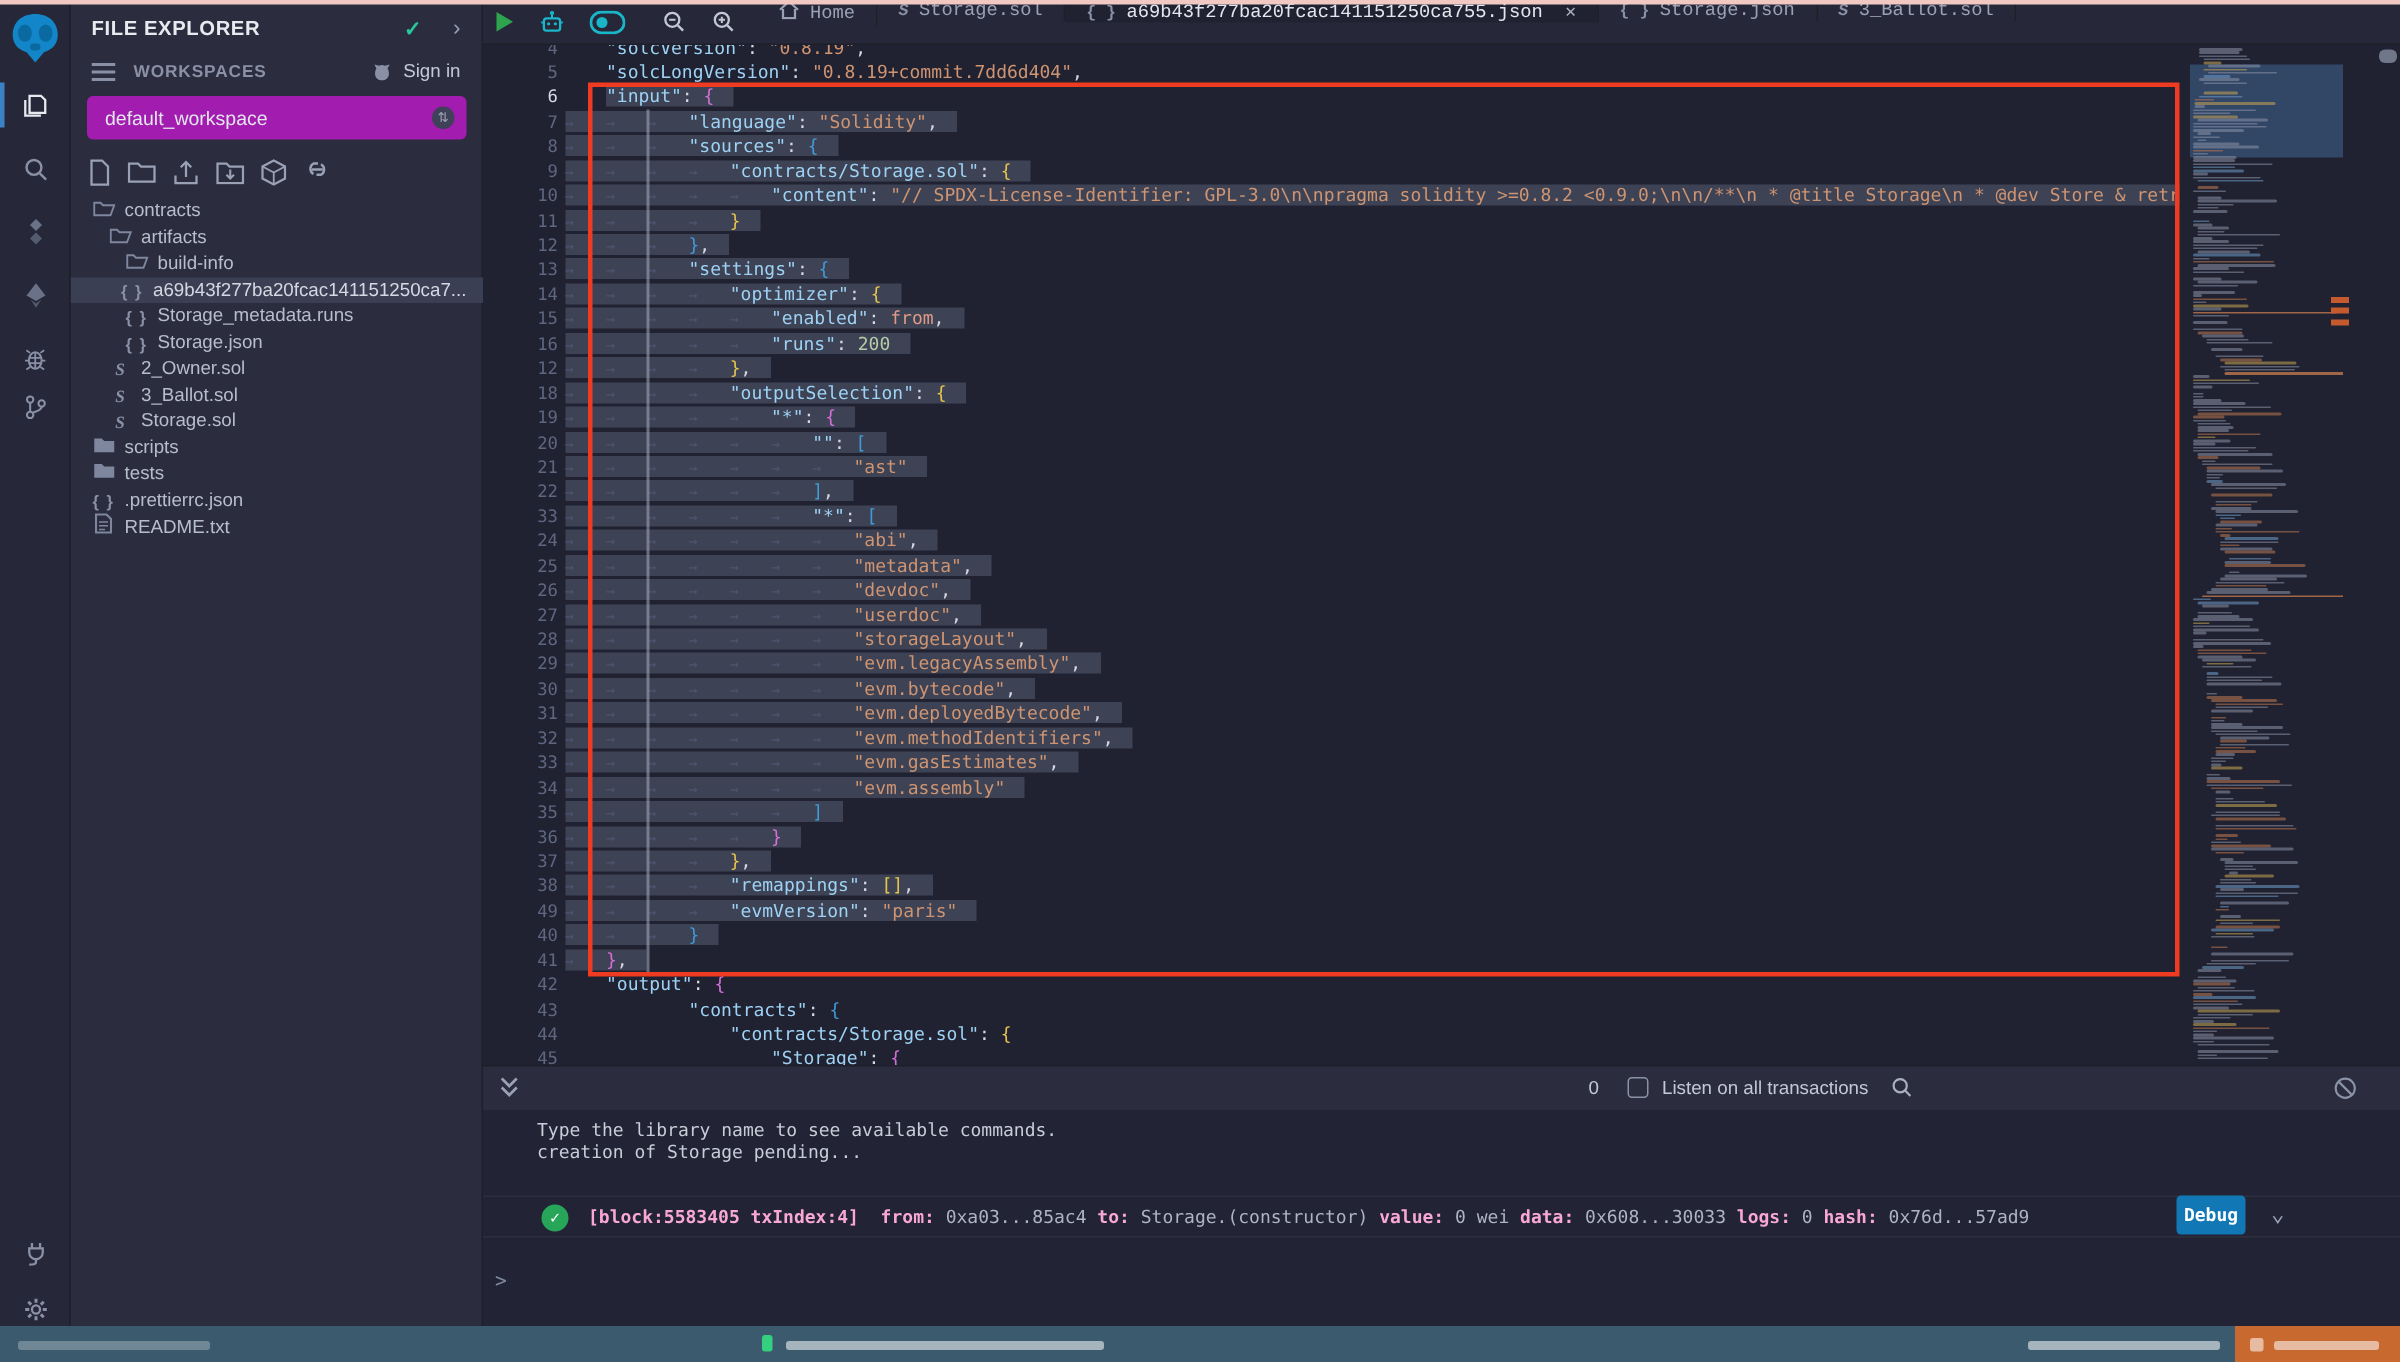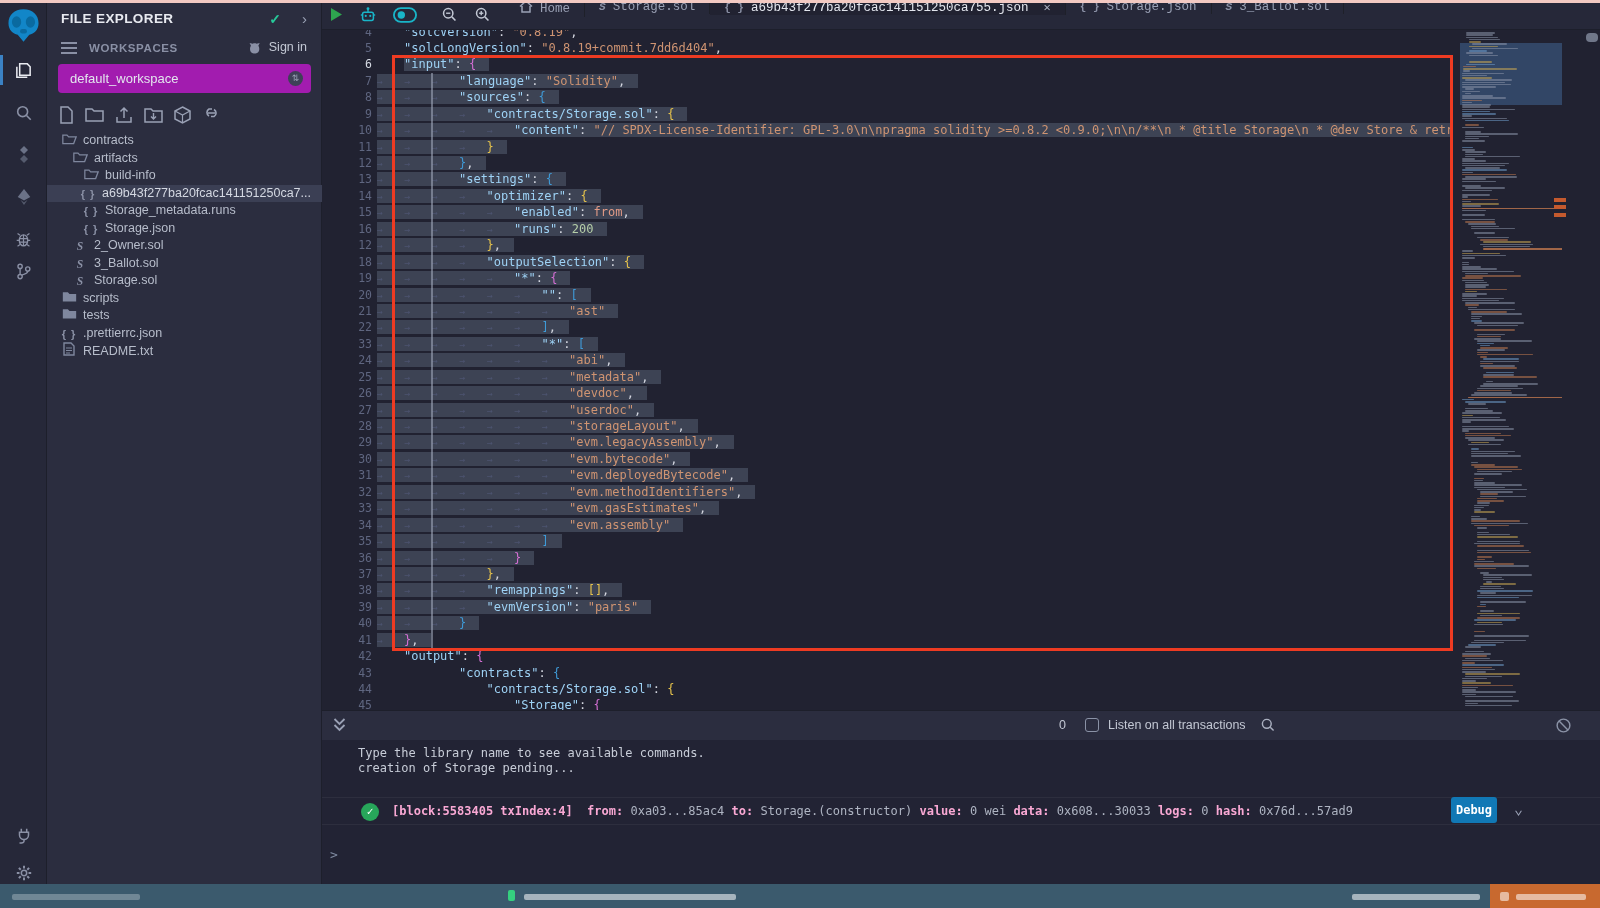--- a/index.html
+++ b/index.html
@@ -349,21 +349,21 @@
         <div class="line"><span class="ln">29</span><span class="selwrap"><span><span class="tabcell">→</span><span class="tabcell">→</span><span class="tabcell">→</span><span class="tabcell">→</span><span class="tabcell">→</span><span class="tabcell">→</span><span class="tabcell">→</span></span><span><span class="seg-str">"evm.legacyAssembly"</span><span class="seg-pun">,</span></span></span></div>
         <div class="line"><span class="ln">30</span><span class="selwrap"><span><span class="tabcell">→</span><span class="tabcell">→</span><span class="tabcell">→</span><span class="tabcell">→</span><span class="tabcell">→</span><span class="tabcell">→</span><span class="tabcell">→</span></span><span><span class="seg-str">"evm.bytecode"</span><span class="seg-pun">,</span></span></span></div>
         <div class="line"><span class="ln">31</span><span class="selwrap"><span><span class="tabcell">→</span><span class="tabcell">→</span><span class="tabcell">→</span><span class="tabcell">→</span><span class="tabcell">→</span><span class="tabcell">→</span><span class="tabcell">→</span></span><span><span class="seg-str">"evm.deployedBytecode"</span><span class="seg-pun">,</span></span></span></div>
         <div class="line"><span class="ln">32</span><span class="selwrap"><span><span class="tabcell">→</span><span class="tabcell">→</span><span class="tabcell">→</span><span class="tabcell">→</span><span class="tabcell">→</span><span class="tabcell">→</span><span class="tabcell">→</span></span><span><span class="seg-str">"evm.methodIdentifiers"</span><span class="seg-pun">,</span></span></span></div>
         <div class="line"><span class="ln">33</span><span class="selwrap"><span><span class="tabcell">→</span><span class="tabcell">→</span><span class="tabcell">→</span><span class="tabcell">→</span><span class="tabcell">→</span><span class="tabcell">→</span><span class="tabcell">→</span></span><span><span class="seg-str">"evm.gasEstimates"</span><span class="seg-pun">,</span></span></span></div>
         <div class="line"><span class="ln">34</span><span class="selwrap"><span><span class="tabcell">→</span><span class="tabcell">→</span><span class="tabcell">→</span><span class="tabcell">→</span><span class="tabcell">→</span><span class="tabcell">→</span><span class="tabcell">→</span></span><span><span class="seg-str">"evm.assembly"</span></span></span></div>
         <div class="line"><span class="ln">35</span><span class="selwrap"><span><span class="tabcell">→</span><span class="tabcell">→</span><span class="tabcell">→</span><span class="tabcell">→</span><span class="tabcell">→</span><span class="tabcell">→</span></span><span><span class="seg-b3">]</span></span></span></div>
         <div class="line"><span class="ln">36</span><span class="selwrap"><span><span class="tabcell">→</span><span class="tabcell">→</span><span class="tabcell">→</span><span class="tabcell">→</span><span class="tabcell">→</span></span><span><span class="seg-b2">}</span></span></span></div>
         <div class="line"><span class="ln">37</span><span class="selwrap"><span><span class="tabcell">→</span><span class="tabcell">→</span><span class="tabcell">→</span><span class="tabcell">→</span></span><span><span class="seg-b1">}</span><span class="seg-pun">,</span></span></span></div>
         <div class="line"><span class="ln">38</span><span class="selwrap"><span><span class="tabcell">→</span><span class="tabcell">→</span><span class="tabcell">→</span><span class="tabcell">→</span></span><span><span class="seg-key">"remappings"</span><span class="seg-pun">: </span><span class="seg-b1">[]</span><span class="seg-pun">,</span></span></span></div>
-        <div class="line"><span class="ln">39</span><span class="selwrap"><span><span class="tabcell">→</span><span class="tabcell">→</span><span class="tabcell">→</span><span class="tabcell">→</span></span><span><span class="seg-key">"evmVersion"</span><span class="seg-pun">: </span><span class="seg-str">"paris"</span></span></span></div>
+        <div class="line"><span class="ln">49</span><span class="selwrap"><span><span class="tabcell">→</span><span class="tabcell">→</span><span class="tabcell">→</span><span class="tabcell">→</span></span><span><span class="seg-key">"evmVersion"</span><span class="seg-pun">: </span><span class="seg-str">"paris"</span></span></span></div>
         <div class="line"><span class="ln">40</span><span class="selwrap"><span><span class="tabcell">→</span><span class="tabcell">→</span><span class="tabcell">→</span></span><span><span class="seg-b3">}</span></span></span></div>
         <div class="line"><span class="ln">41</span><span class="selwrap"><span><span class="tabcell">→</span></span><span><span class="seg-b2">}</span><span class="seg-pun">,</span></span></span></div>
         <div class="line"><span class="ln">42</span><span><span class="tabcell"> </span></span><span><span class="seg-key">"output"</span><span class="seg-pun">: </span><span class="seg-b2">{</span></span></div>
         <div class="line"><span class="ln">43</span><span><span class="tabcell"> </span><span class="tabcell"> </span><span class="tabcell"> </span></span><span><span class="seg-key">"contracts"</span><span class="seg-pun">: </span><span class="seg-b3">{</span></span></div>
         <div class="line"><span class="ln">44</span><span><span class="tabcell"> </span><span class="tabcell"> </span><span class="tabcell"> </span><span class="tabcell"> </span></span><span><span class="seg-key">"contracts/Storage.sol"</span><span class="seg-pun">: </span><span class="seg-b1">{</span></span></div>
         <div class="line"><span class="ln">45</span><span><span class="tabcell"> </span><span class="tabcell"> </span><span class="tabcell"> </span><span class="tabcell"> </span><span class="tabcell"> </span></span><span><span class="seg-key">"Storage"</span><span class="seg-pun">: </span><span class="seg-b2">{</span></span></div>
       </div>
     <div id="guide" class="abs"></div>
     <div id="redbox" class="abs"></div>
   </div>

